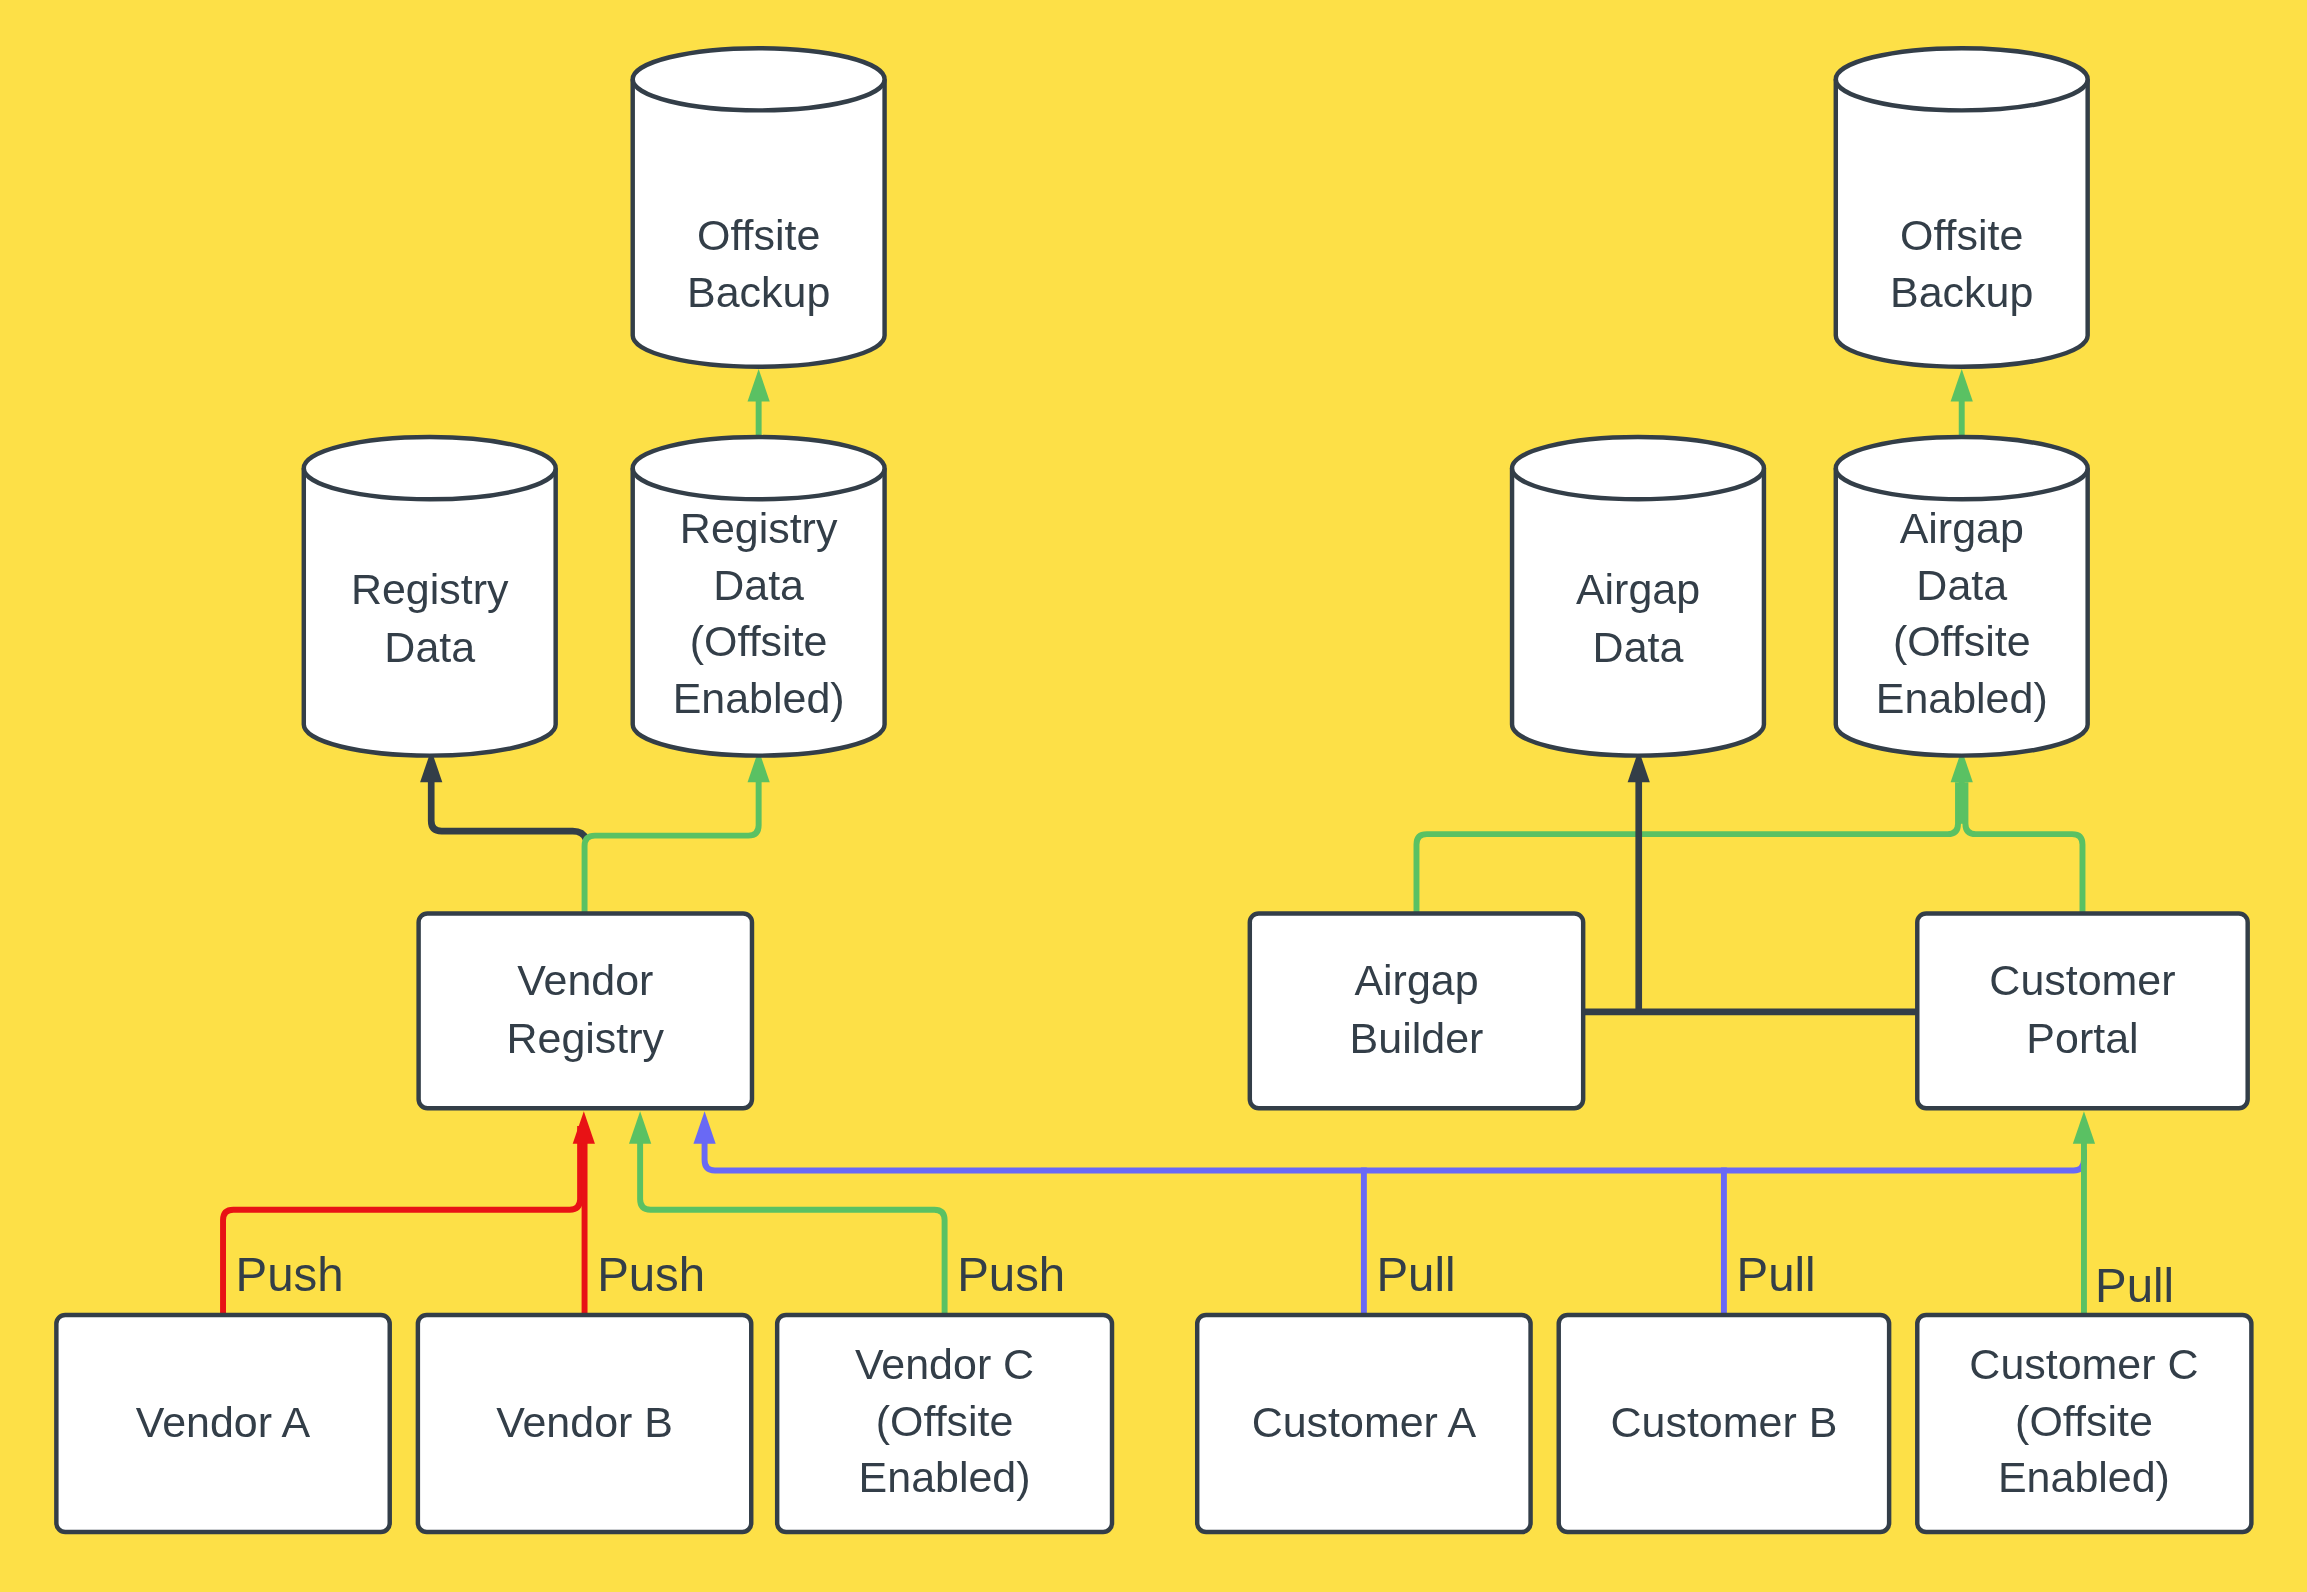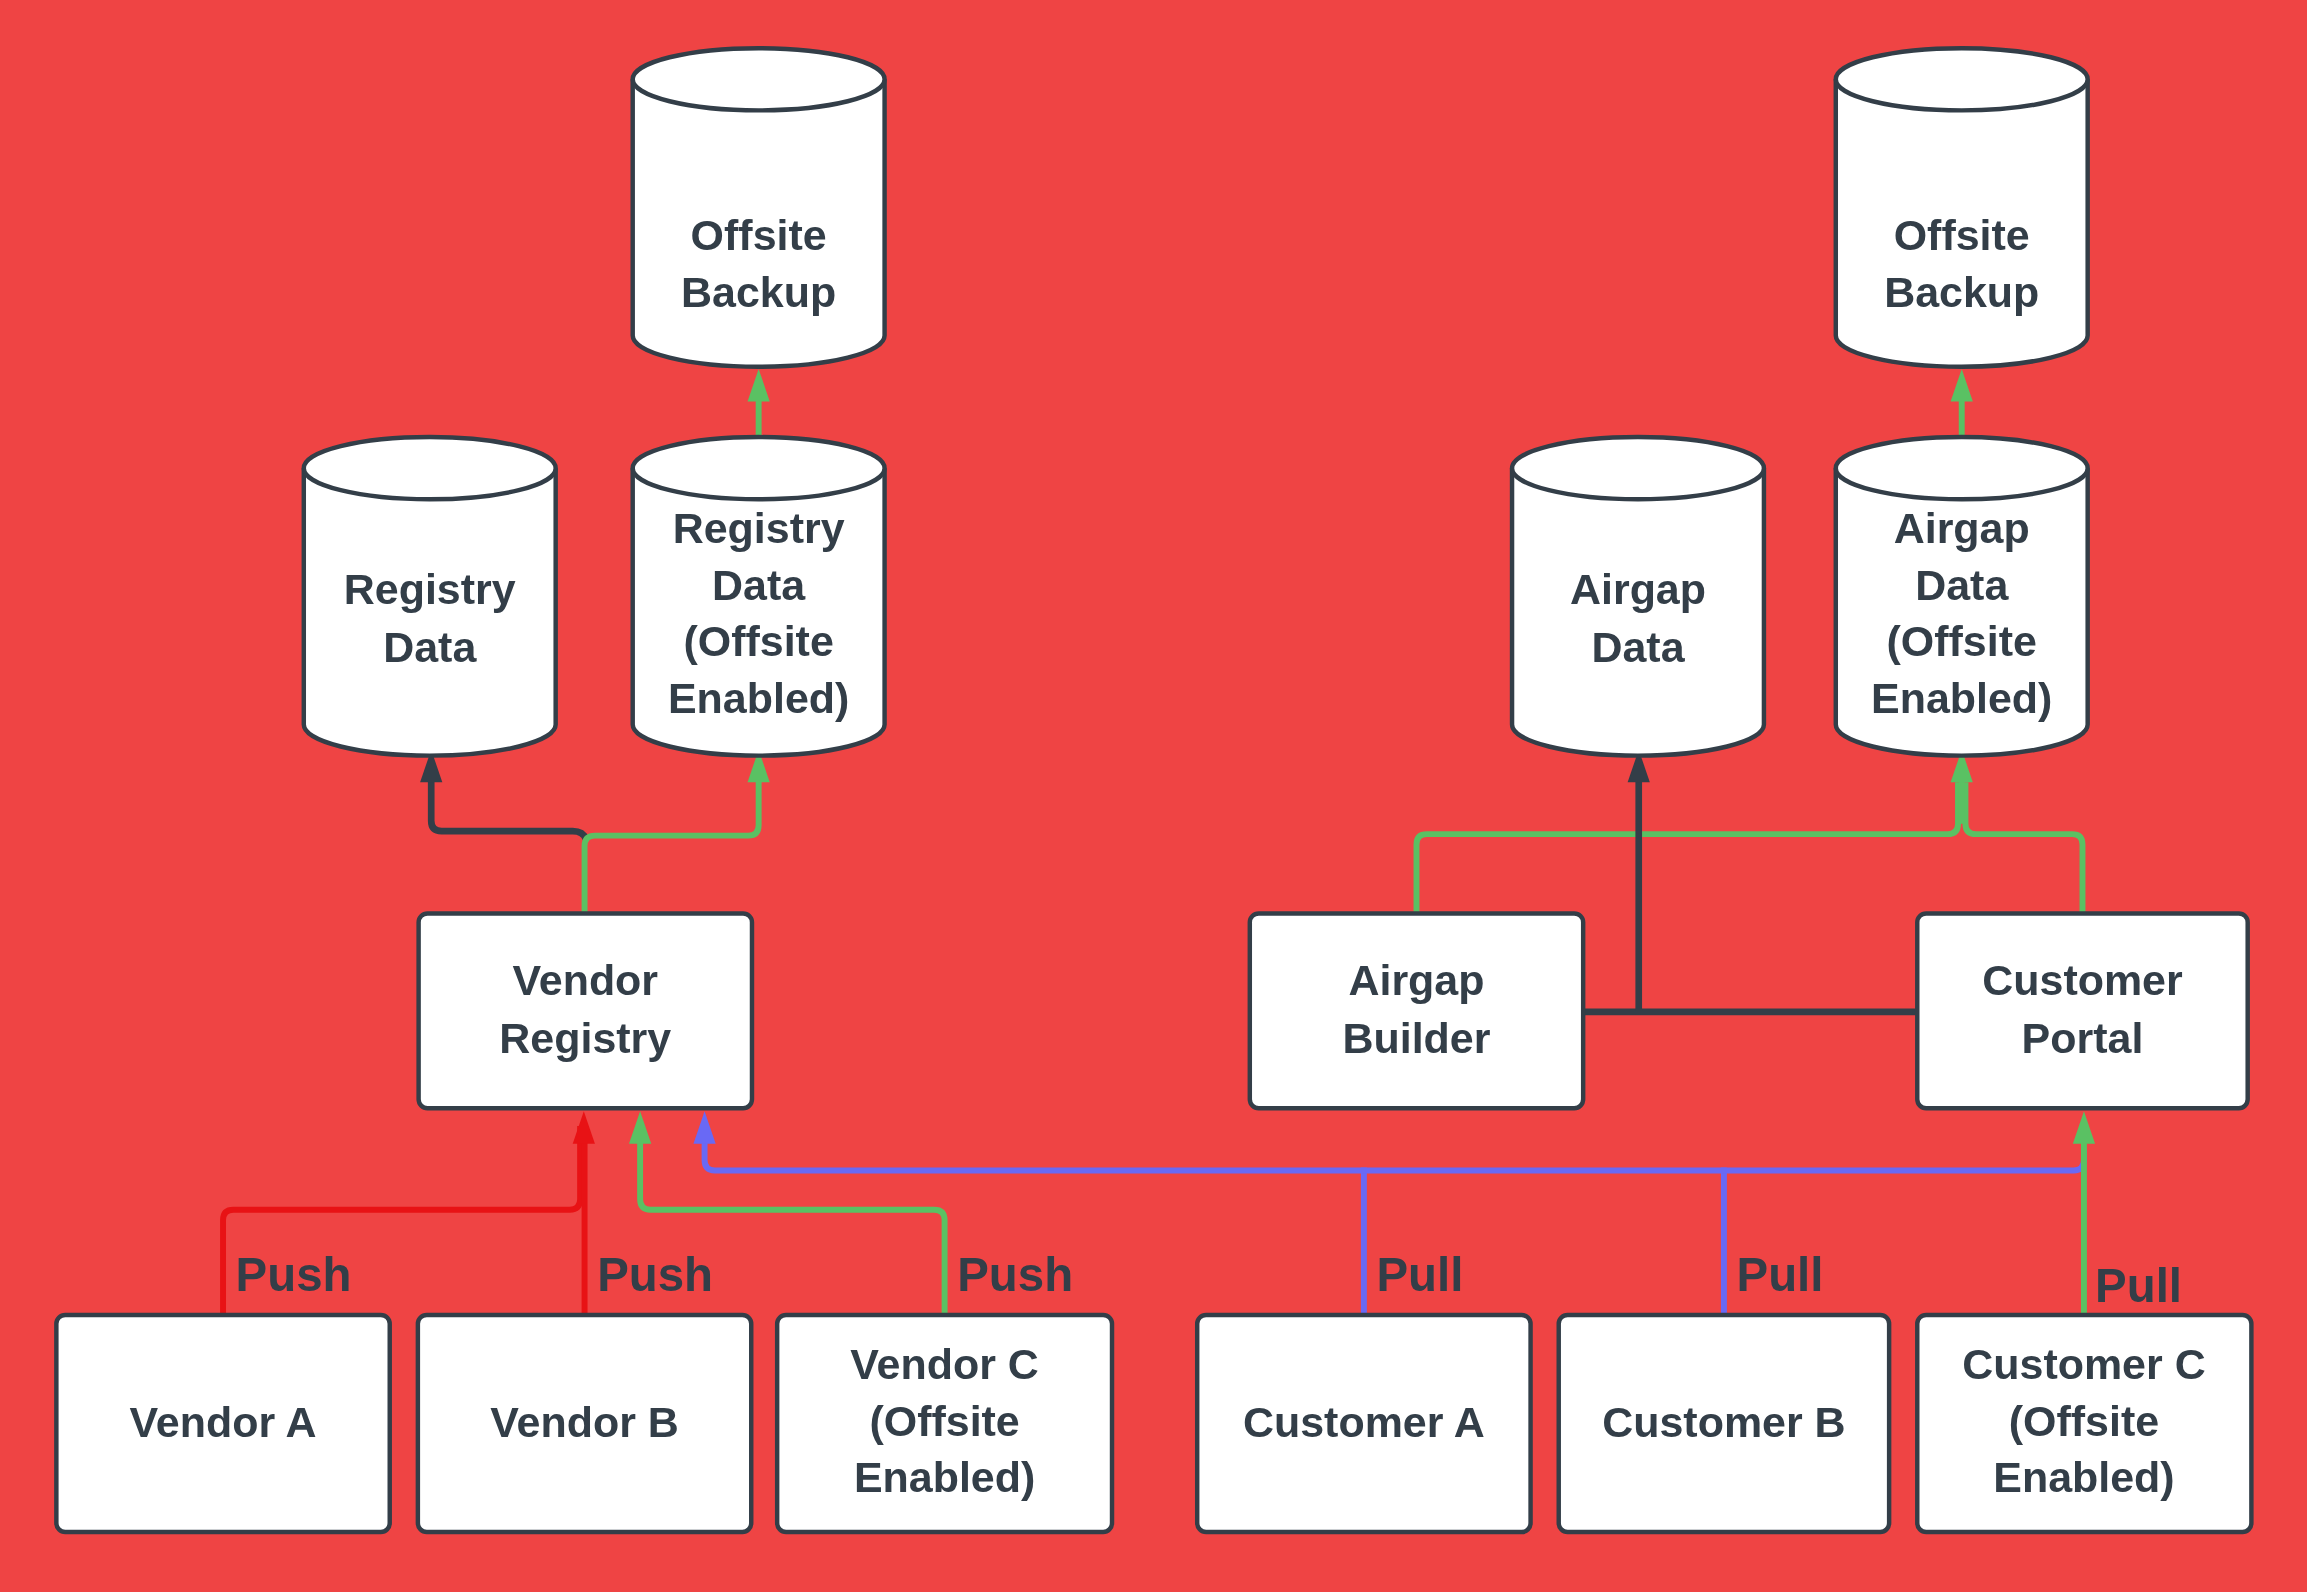--- a/index.html
+++ b/index.html
@@ -1,16 +1,16 @@
 <!DOCTYPE html>
 <html style="font-size:12px"><head>
 <meta charset="utf-8">
 <style>
   html,body{margin:0;padding:0;background:#ffffff;}
-  .canvas{width:2307px;height:1592px;position:relative;background:#ef4444;overflow:hidden;font-weight:bold;}
+  .canvas{width:2307px;height:1592px;position:relative;background:#fde047;overflow:hidden;}
   svg{display:block;}
   .node-fill{fill:#ffffff;}
   .box{stroke-width:6px;}
   .cyl{stroke-width:6px;}
   .edge{fill:none;stroke-width:8px;stroke-linecap:butt;}
   .edge-dark{fill:none;stroke-width:9px;}
   .t{font-family:"Liberation Sans",sans-serif;font-size:58px;fill:#333e48;text-anchor:middle;}
   .elabel{font-family:"Liberation Sans",sans-serif;font-size:64px;fill:#333e48;text-anchor:start;}
 </style>
 </head>

